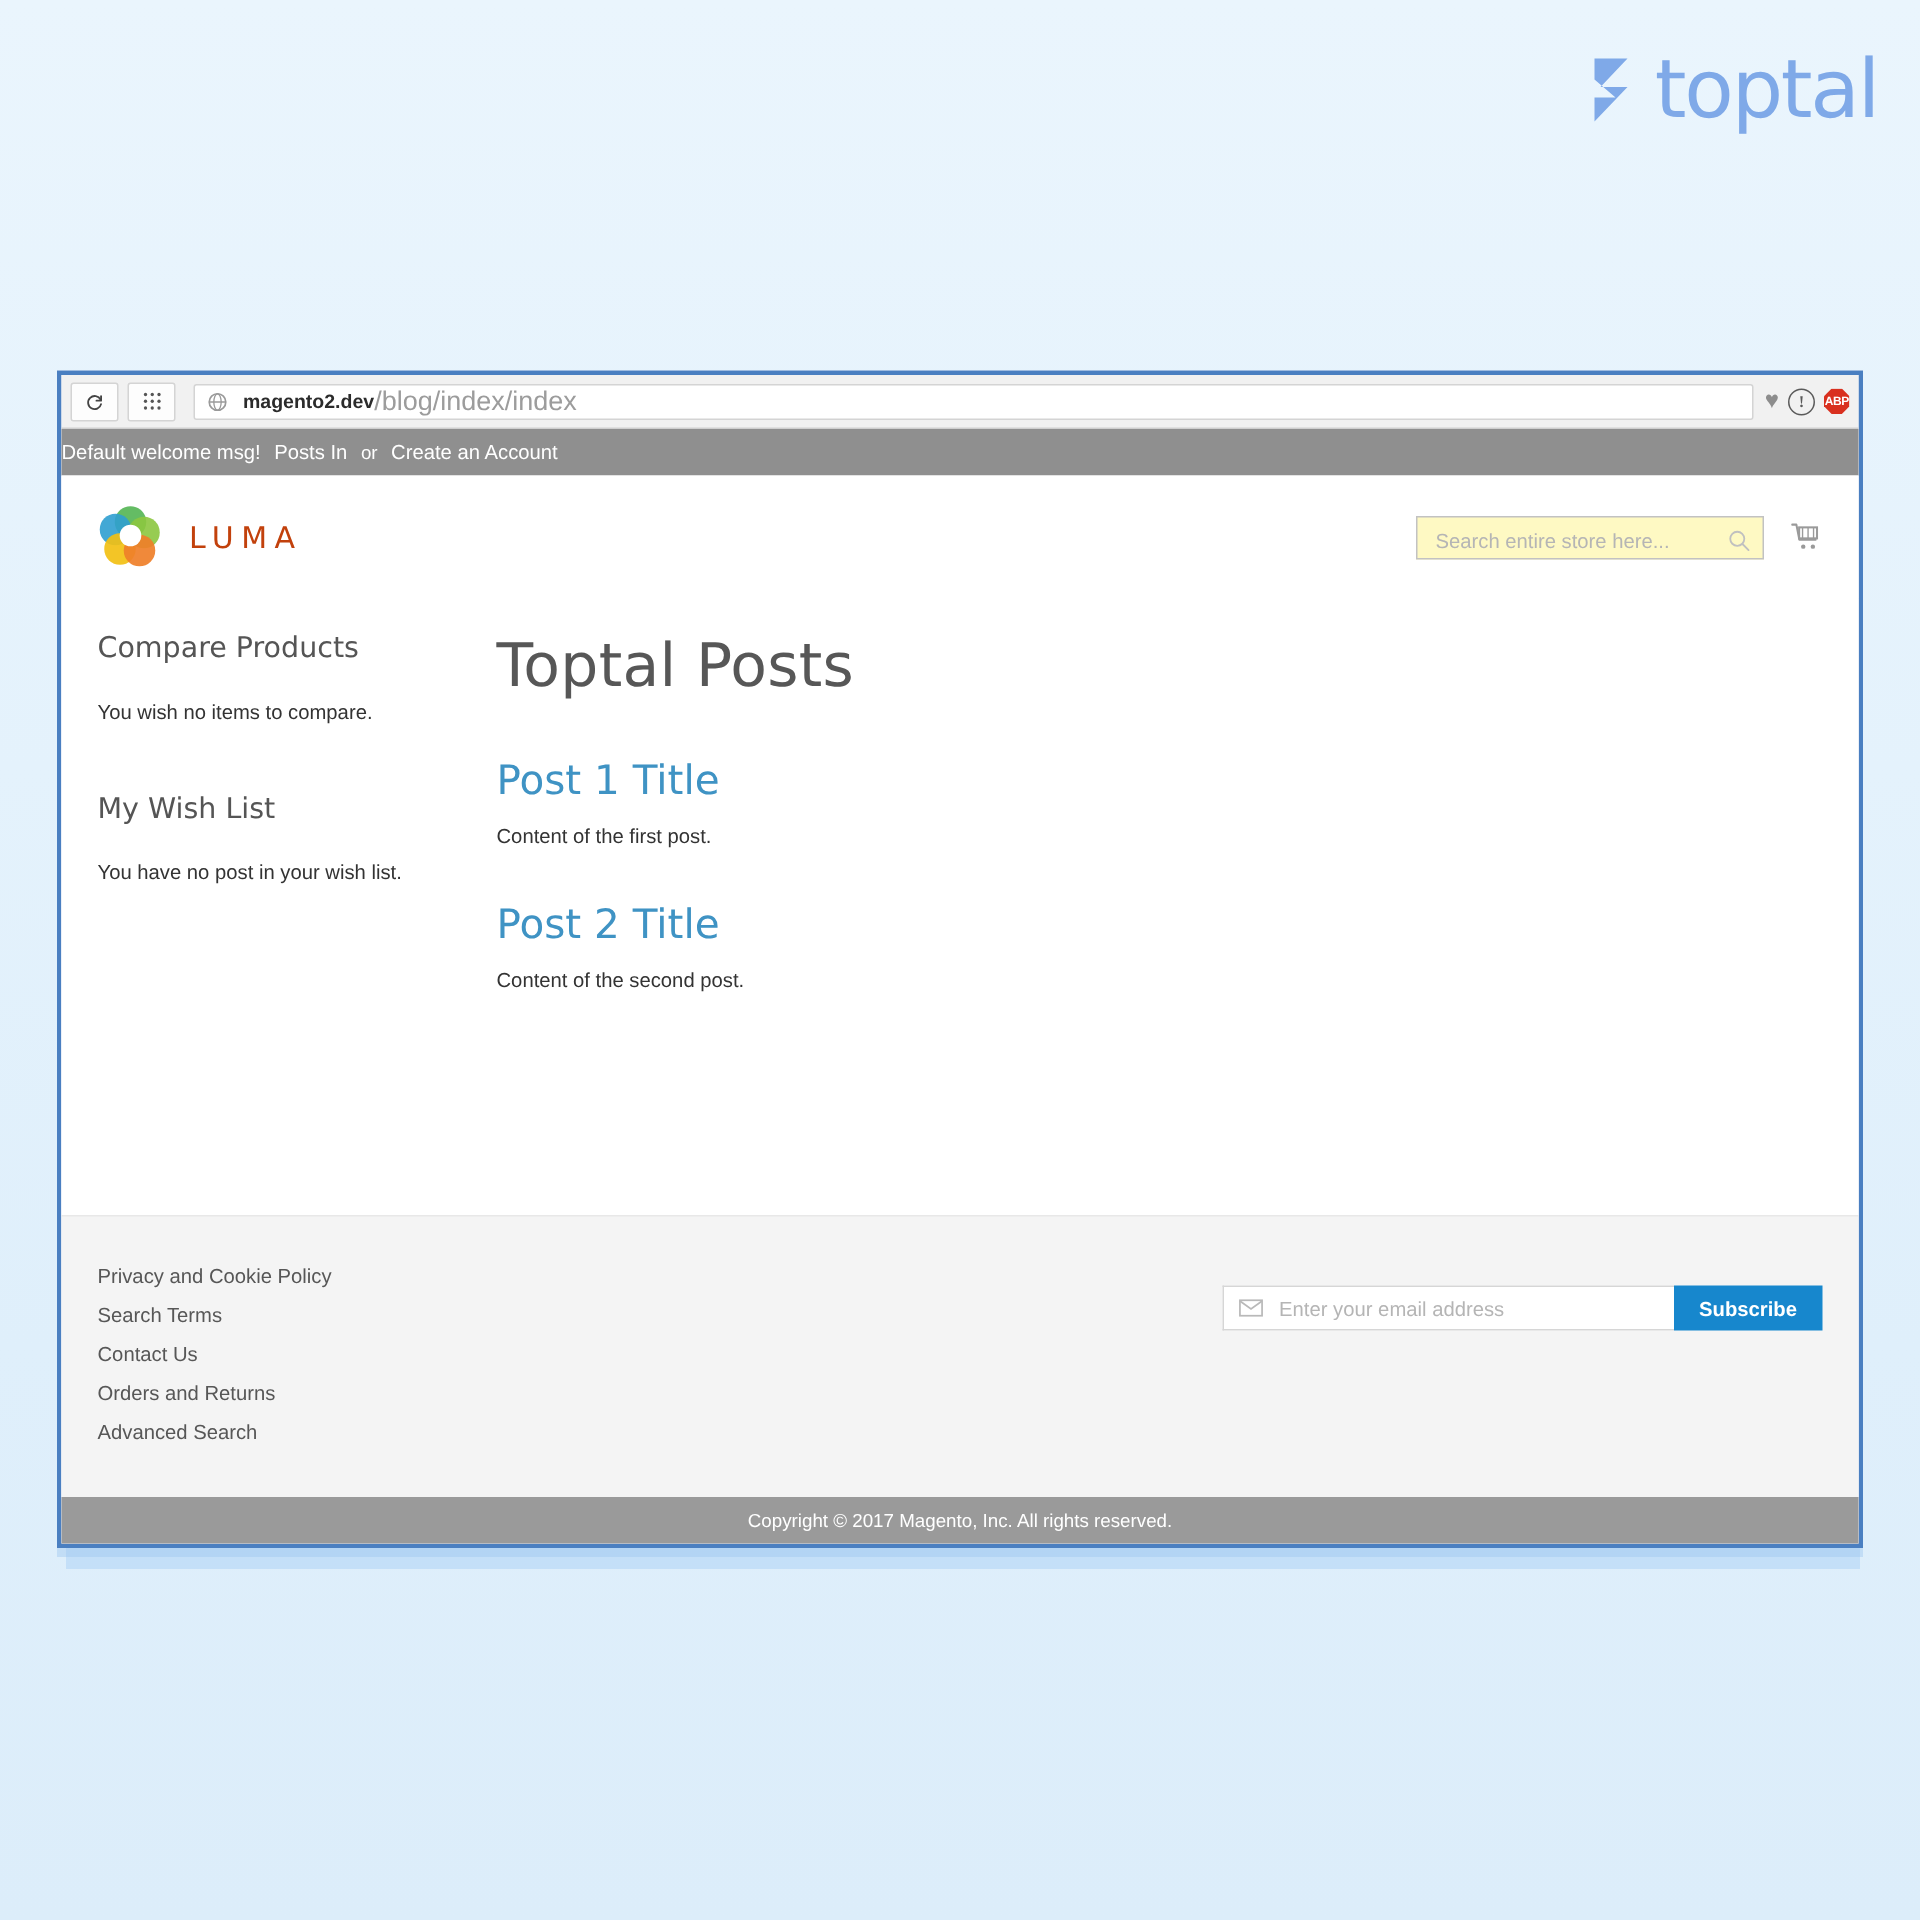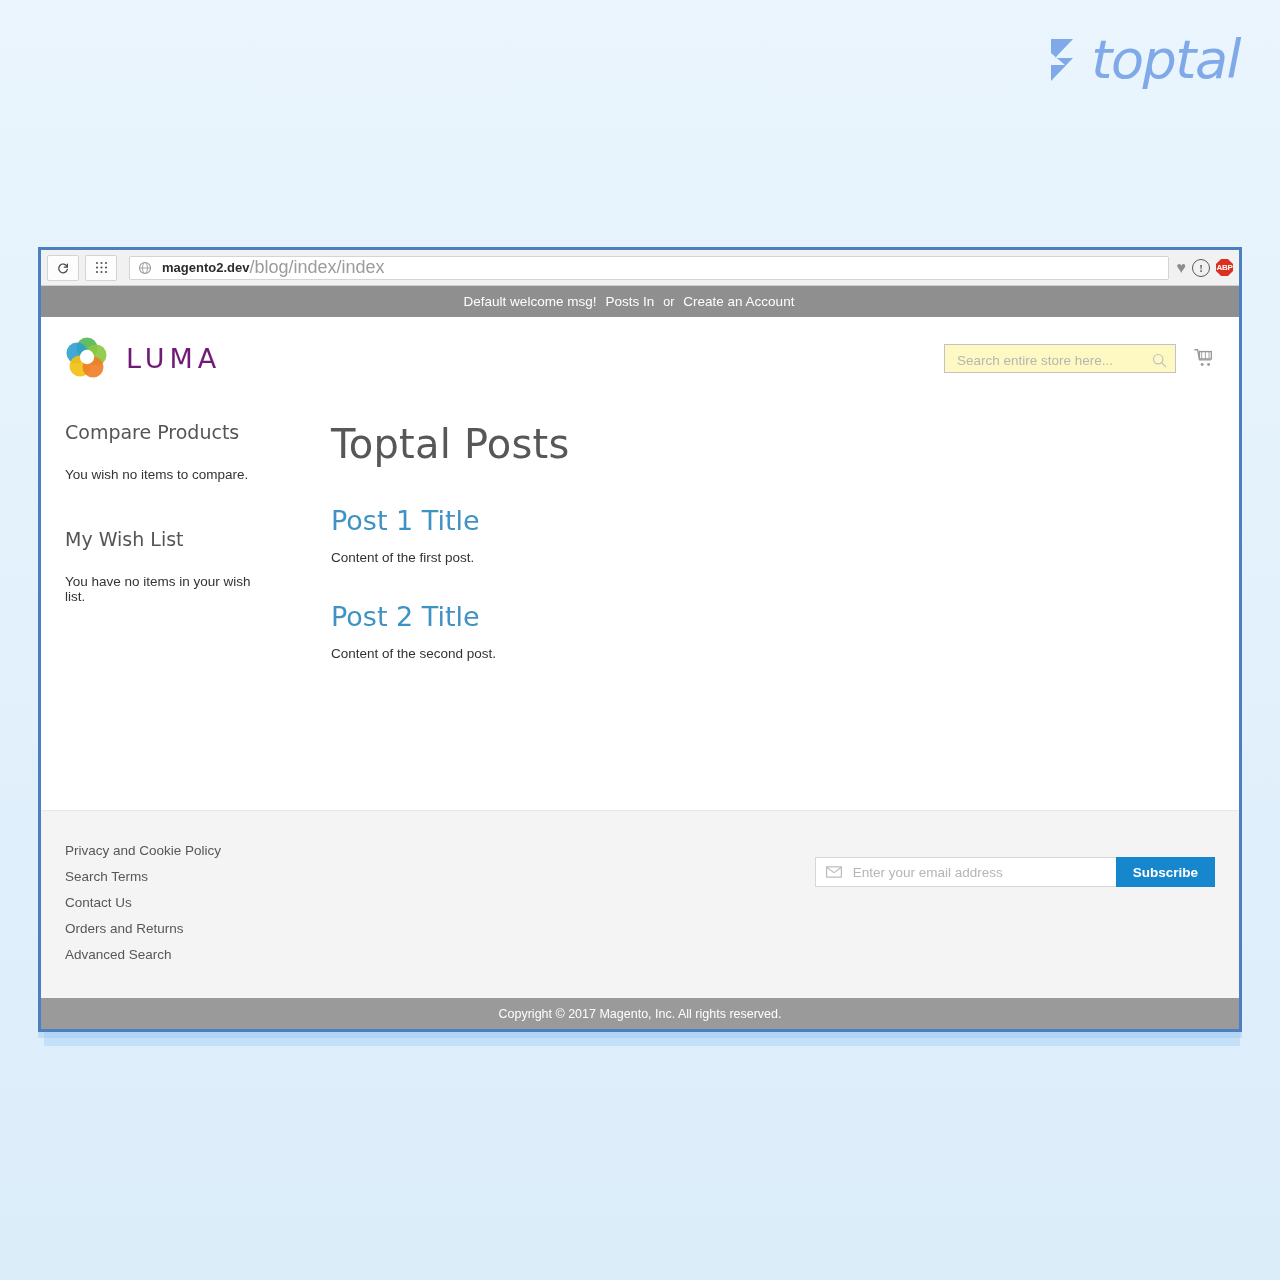--- a/index.html
+++ b/index.html
@@ -12,25 +12,24 @@
     overflow: hidden;
     font-family: "Liberation Sans", sans-serif;
     background: linear-gradient(180deg, #eaf5fd 0%, #e4f2fc 40%, #dfeffb 70%, #dcedfa 100%);
     position: relative;
   }
 
   
   .toptal-logo {
     position: absolute;
     top: 33px;
-    right: 40px;
+    right: 28px;
     display: flex;
     align-items: center;
     gap: 4px;
-    font-style: italic;
   }
   .toptal-mark {
     width: 44px;
     height: 50px;
     display: block;
   }
   .toptal-word {
     font-size: 54px;
     color: #7fa9e8;
     letter-spacing: -1.5px;
@@ -134,21 +133,21 @@
     flex-direction: column;
     position: relative;
   }
 
   
   .panel-header {
     background: #8f8f8f;
     height: 31px;
     display: flex;
     align-items: center;
-    justify-content: center;
+    justify-content: flex-start;
     padding-right: 22px;
     box-sizing: border-box;
   }
   .panel-header .links {
     display: flex;
     align-items: center;
     gap: 9px;
     font-size: 13.5px;
     color: #ffffff;
   }
@@ -161,23 +160,23 @@
     height: 82px;
     display: flex;
     align-items: center;
     padding: 0 24px 0 24px;
     box-sizing: border-box;
     background: #fff;
   }
   .logo-block { display: flex; align-items: center; gap: 17px; }
   .luma-mark { width: 44px; height: 44px; display:block; }
   .luma-word {
-    font-size: 27px;
+    font-size: 20px;
     letter-spacing: 5px;
-    color: #701a75;
+    color: #c2410c;
     font-family: "DejaVu Sans", sans-serif;
     font-weight: 400;
   }
   .header-right {
     margin-left: auto;
     display: flex;
     align-items: center;
     gap: 17px;
   }
   .search-box {
@@ -423,21 +422,21 @@
         </span>
       </div>
     </div>
 
     <div class="main-area">
 
       <aside class="sidebar">
         <h3 class="side-block-title">Compare Products</h3>
         <p class="side-block-text">You wish no items to compare.</p>
         <h3 class="side-block-title second">My Wish List</h3>
-        <p class="side-block-text">You have no items in your wish list.</p>
+        <p class="side-block-text">You have no post in your wish list.</p>
       </aside>
 
       <section class="content">
         <h1 class="page-title">Toptal Posts</h1>
 
         <article class="post">
           <a class="post-title">Post 1 Title</a>
           <p class="post-body">Content of the first post.</p>
         </article>
 

